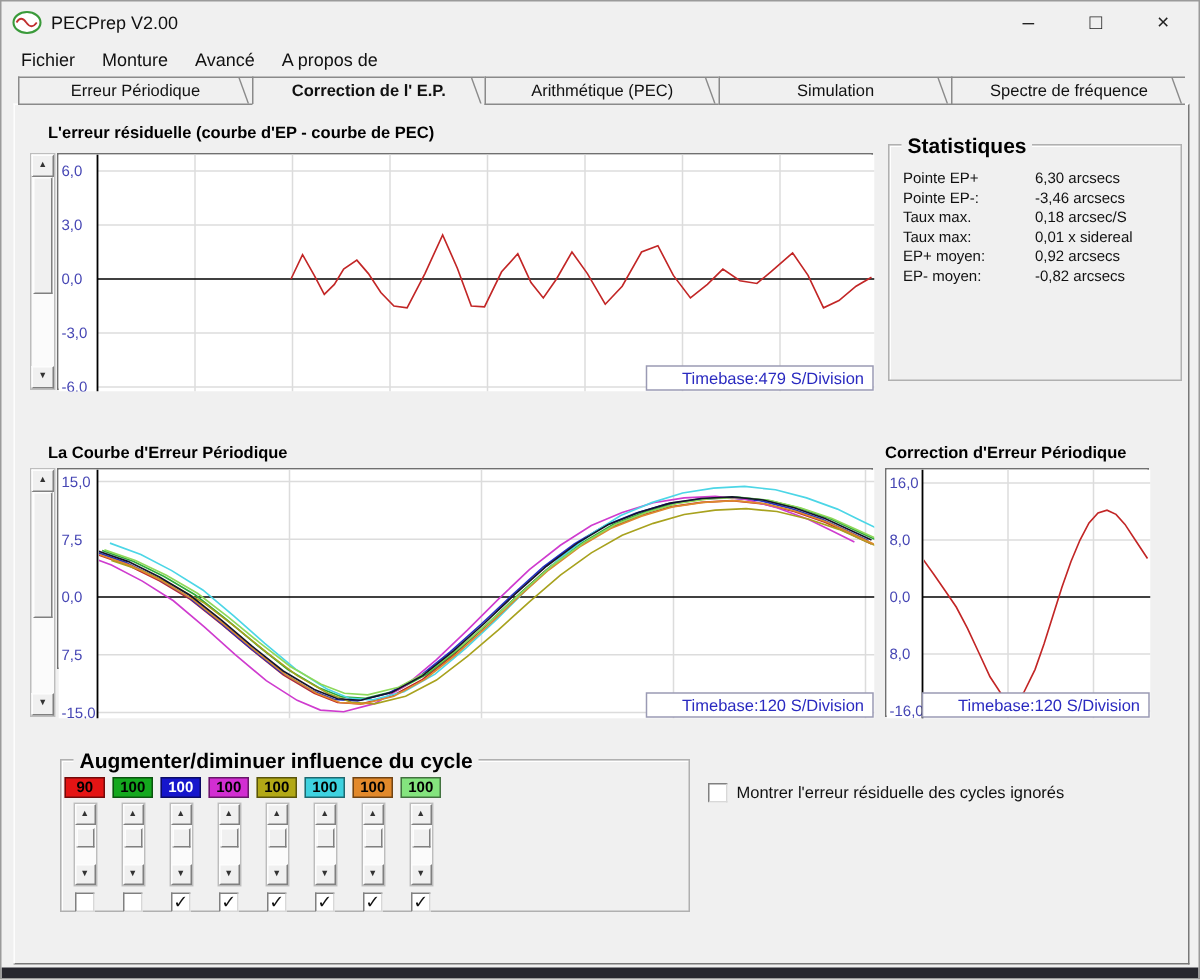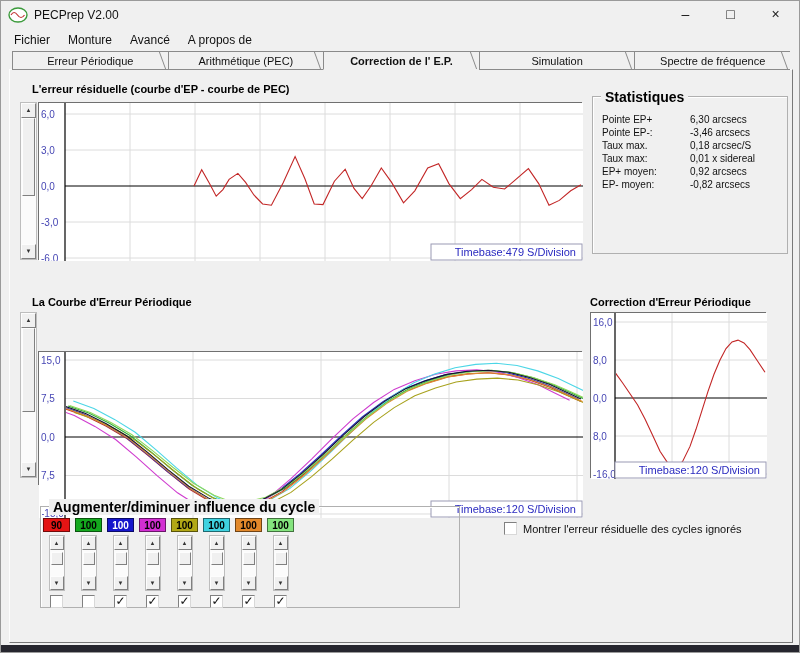--- a/index.html
+++ b/index.html
@@ -53,21 +53,21 @@
 
   
   .cycle-cols { display:flex; gap:5px; padding:11px 0 0 2px; }
   .cyc-col { width:27px; display:flex; flex-direction:column; align-items:center; }
   .cyc-val { width:27px; height:14px; font-size:10px; font-weight:bold; line-height:13px; text-align:center;
              border:1px solid rgba(0,0,0,0.5); }
   .spin { position:relative; width:16px; height:56px; background:#fbfbfb; border:1px solid #bdbdbd; margin:3px 0 4px; }
   .spin .sb-btn { height:14px; }
   .checkbox { width:13px; height:13px; background:#fff; border:1px solid; border-color:#808080 #d8d8d8 #d8d8d8 #808080;
               font-size:12px; line-height:11px; text-align:center; color:#111; }
-  .check-row { position:absolute; display:flex; align-items:center; gap:6px; font-size:11px; color:#111;margin-left:32px; }
+  .check-row { position:absolute; display:flex; align-items:center; gap:6px; font-size:11px; color:#111; }
 </style>
 </head>
 <body>
 
 <div class="window">
 
   <div class="titlebar">
     <span class="app-icon">
       <svg width="20" height="16" viewBox="0 0 20 16">
         <ellipse cx="10" cy="8" rx="9" ry="7" fill="#ffffff" stroke="#3a9a3a" stroke-width="1.4"></ellipse>
@@ -84,22 +84,22 @@
 
   <div class="menubar">
     <span class="menu-item">Fichier</span>
     <span class="menu-item">Monture</span>
     <span class="menu-item">Avancé</span>
     <span class="menu-item">A propos de</span>
   </div>
 
   <div class="tabs" id="tabs">
       <div class="tab">Erreur Périodique</div>
+      <div class="tab selected">Correction de l' E.P.</div>
       <div class="tab">Arithmétique (PEC)</div>
-      <div class="tab selected">Correction de l' E.P.</div>
       <div class="tab">Simulation</div>
       <div class="tab">Spectre de fréquence</div>
     </div>
 
   <div class="panel">
 
     <div class="chart-title" style="left:22px; top:13px;">L'erreur résiduelle (courbe d'EP - courbe de PEC)</div>
     <div class="vscroll" style="left:10px; top:32px; height:158px;">
       <div class="sb-btn up">▲</div>
       <div class="sb-thumb" style="top:15px; height:78px;"></div>
@@ -166,21 +166,21 @@
           </div>
         </div>
     </div>
 
     <div class="chart-title" style="left:22px; top:226px;">La Courbe d'Erreur Périodique</div>
     <div class="vscroll" style="left:10px; top:242px; height:166px;">
       <div class="sb-btn up">▲</div>
       <div class="sb-thumb" style="top:15px; height:84px;"></div>
       <div class="sb-btn down">▼</div>
     </div>
-    <div class="chart-frame" style="left:28px; top:242px; width:544px; height:134px;margin-top:39px;">
+    <div class="chart-frame" style="left:28px; top:242px; width:544px; height:134px;">
       <svg id="svg-ep" width="544" height="166">
           <rect x="0" y="0" width="544" height="166" fill="#ffffff"></rect>
           <line x1="154" y1="0" x2="154" y2="166" stroke="#dcdcdc" stroke-width="1"></line>
           <line x1="282" y1="0" x2="282" y2="166" stroke="#dcdcdc" stroke-width="1"></line>
           <line x1="410" y1="0" x2="410" y2="166" stroke="#dcdcdc" stroke-width="1"></line>
           <line x1="538" y1="0" x2="538" y2="166" stroke="#dcdcdc" stroke-width="1"></line>
           <line x1="26" y1="8.004999999999995" x2="544" y2="8.004999999999995" stroke="#dcdcdc" stroke-width="1"></line>
           <text x="2" y="11.504999999999995" font-size="10" fill="#4646b4" font-family="Liberation Sans, sans-serif">15,0</text>
           <line x1="26" y1="46.5025" x2="544" y2="46.5025" stroke="#dcdcdc" stroke-width="1"></line>
           <text x="2" y="50.0025" font-size="10" fill="#4646b4" font-family="Liberation Sans, sans-serif">7,5</text>

